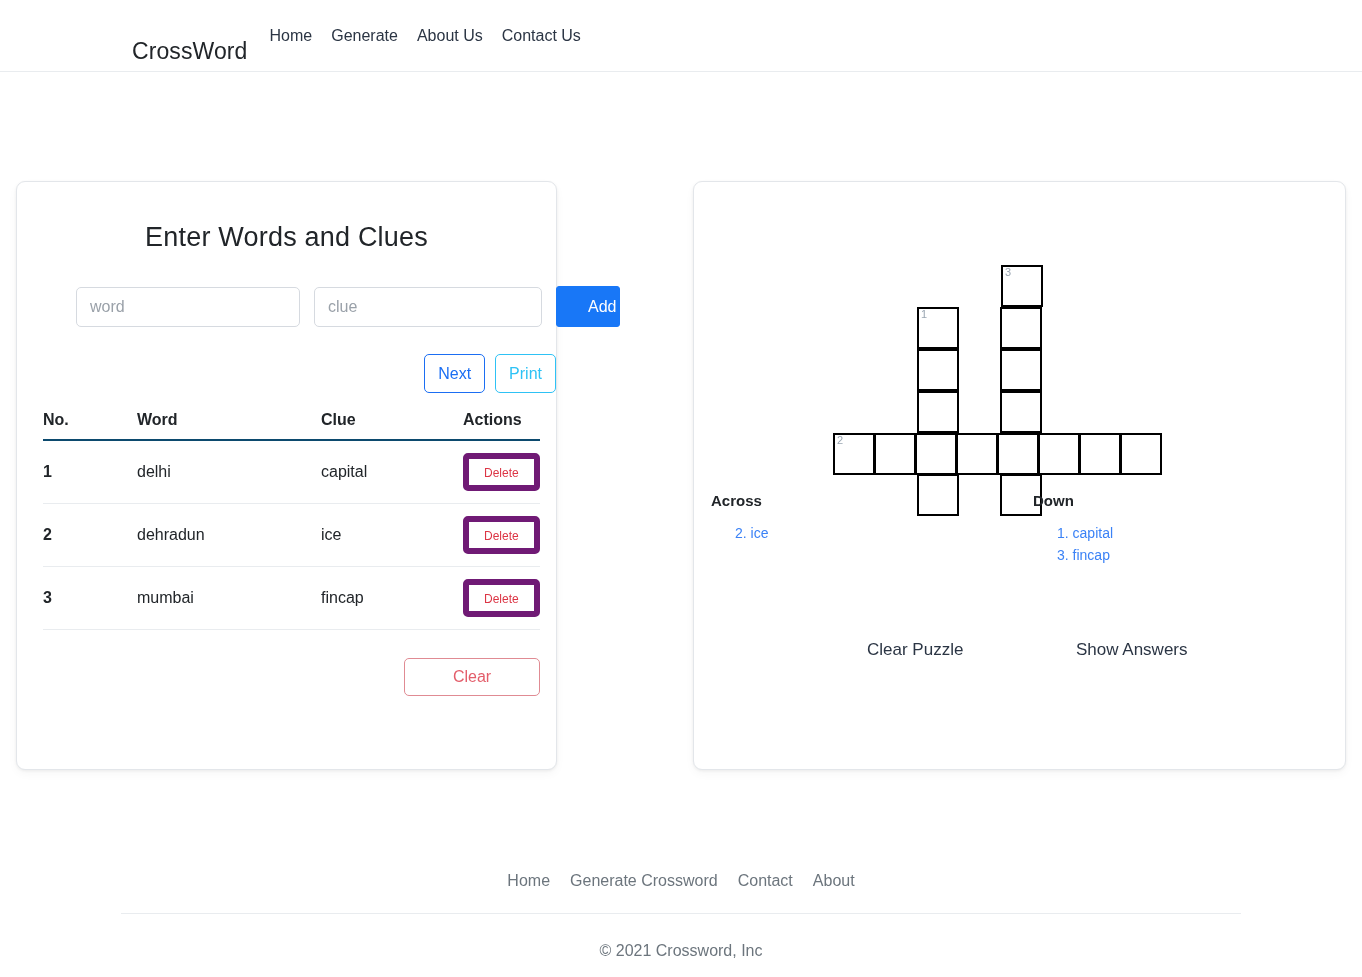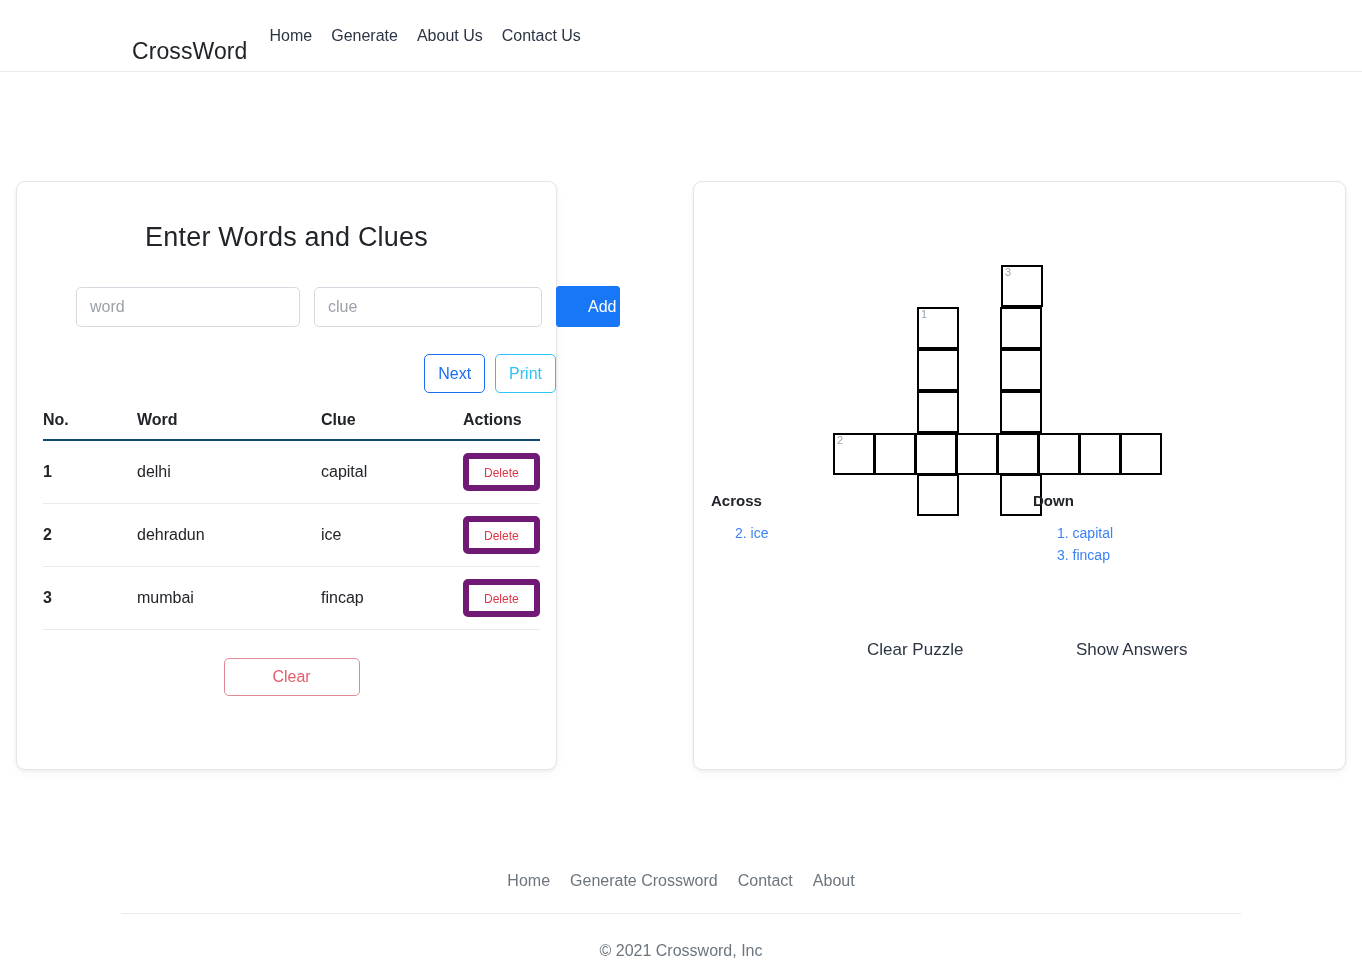--- a/index.html
+++ b/index.html
@@ -180,21 +180,21 @@
     border: 6px solid #701a75;
     border-radius: 5px;
     color: #dc3545;
     font-size: 12px;
     font-family: "Liberation Sans", sans-serif;
     cursor: pointer;
     line-height: 1;
   }
   .clear-row {
     display: flex;
-    justify-content: center;
+    justify-content: flex-end;
     margin-top: 28px;
   }
   .btn-clear {
     width: 136px;
     height: 38px;
     background: transparent;
     border: 1px solid #e08b93;
     border-radius: 5px;
     color: #e35d6a;
     font-size: 16px;

